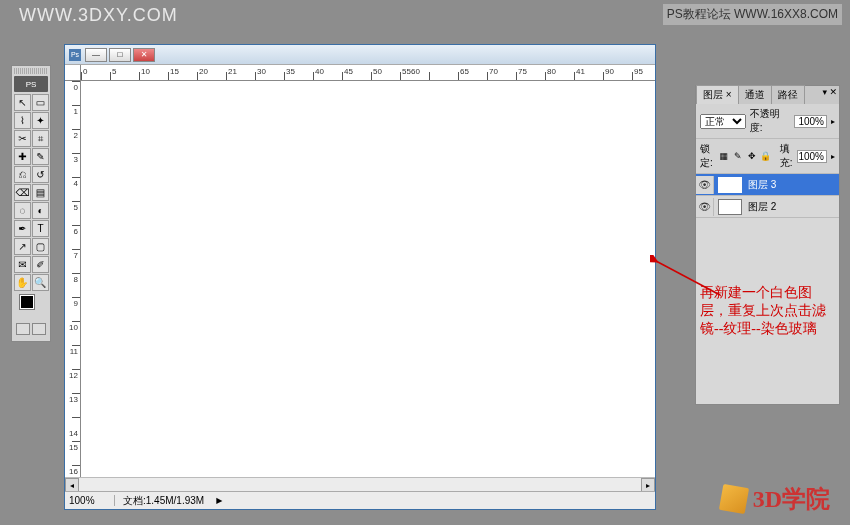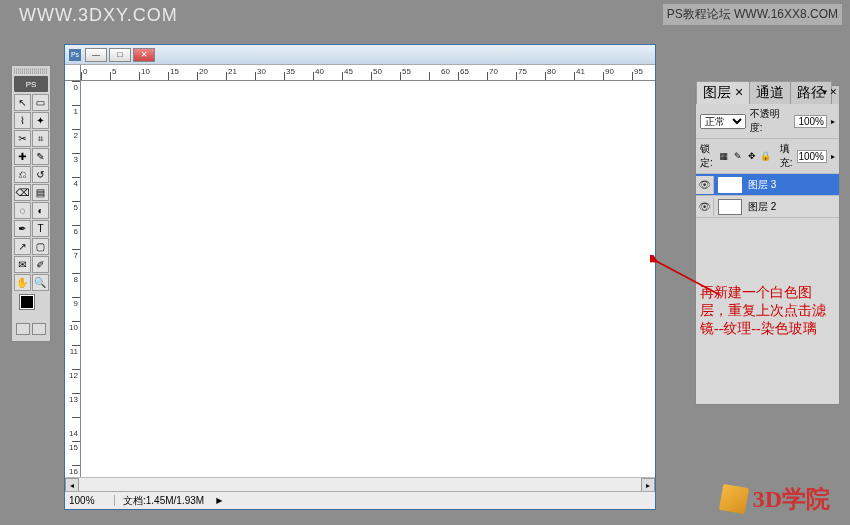--- a/index.html
+++ b/index.html
@@ -43,21 +43,21 @@
 .statusbar { height: 18px; border-top: 1px solid #aaa; display: flex; align-items: center; background: #ececec; font-size: 10px; }
 .statusbar .zoom { width: 50px; padding: 0 4px; border-right: 1px solid #aaa; }
 .statusbar .docinfo { padding: 0 8px; }
 .statusbar .tri { margin-left: 4px; font-size: 8px; }
 .scroll-h { height: 14px; background: #ececec; border-top: 1px solid #bbb; display: flex; }
 .scroll-h .arrow, .canvas-wrap .scroll-v .arrow { width: 14px; height: 14px; background: #ddd; border: 1px solid #999; font-size: 8px; display: flex; align-items: center; justify-content: center; }
 .scroll-h .track { flex: 1; background: #ececec; }
 
 .layers-panel { position: absolute; top: 85px; right: 10px; width: 145px; background: #d4d4d4; border: 1px solid #888; }
 .panel-tabs { display: flex; background: #c8c8c8; height: 18px; align-items: flex-end; position: relative; }
-.panel-tab { padding: 2px 6px; font-size: 14px; background: #c8c8c8; border: 1px solid #999; border-bottom: none; margin-right: -1px; cursor: pointer; }
+.panel-tab { padding: 2px 6px; font-size: 10px; background: #c8c8c8; border: 1px solid #999; border-bottom: none; margin-right: -1px; cursor: pointer; }
 .panel-tab.active { background: #d8d8d8; }
 .panel-close { position: absolute; right: 2px; top: 1px; font-size: 9px; cursor: pointer; }
 .panel-row { display: flex; align-items: center; padding: 3px 4px; gap: 4px; font-size: 10px; border-bottom: 1px solid #bbb; }
 .panel-row select, .panel-row input { font-size: 10px; height: 15px; }
 .panel-row .lbl { font-size: 10px; }
 .pct-box { width: 34px; border: 1px solid #999; background: #fff; text-align: right; padding-right: 2px; }
 .lock-icons { display: flex; gap: 2px; }
 .lock-icons span { width: 12px; height: 12px; display: flex; align-items: center; justify-content: center; font-size: 9px; border: 1px solid transparent; }
 .layer-list { background: #d8d8d8; min-height: 230px; }
 .layer-row { display: flex; align-items: center; height: 22px; border-bottom: 1px solid #bbb; font-size: 10px; cursor: pointer; }
@@ -148,21 +148,21 @@
         <span class="lbl" style="left: 205px;">35</span>
         <span class="tick major" style="left: 203px;"></span>
         <span class="lbl" style="left: 234px;">40</span>
         <span class="tick major" style="left: 232px;"></span>
         <span class="lbl" style="left: 263px;">45</span>
         <span class="tick major" style="left: 261px;"></span>
         <span class="lbl" style="left: 292px;">50</span>
         <span class="tick major" style="left: 290px;"></span>
         <span class="lbl" style="left: 321px;">55</span>
         <span class="tick major" style="left: 319px;"></span>
-        <span class="lbl" style="left: 360px;">60</span>
+        <span class="lbl" style="left: 330px;">60</span>
         <span class="tick major" style="left: 348px;"></span>
         <span class="lbl" style="left: 379px;">65</span>
         <span class="tick major" style="left: 377px;"></span>
         <span class="lbl" style="left: 408px;">70</span>
         <span class="tick major" style="left: 406px;"></span>
         <span class="lbl" style="left: 437px;">75</span>
         <span class="tick major" style="left: 435px;"></span>
         <span class="lbl" style="left: 466px;">80</span>
         <span class="tick major" style="left: 464px;"></span>
         <span class="lbl" style="left: 495px;">41</span>

